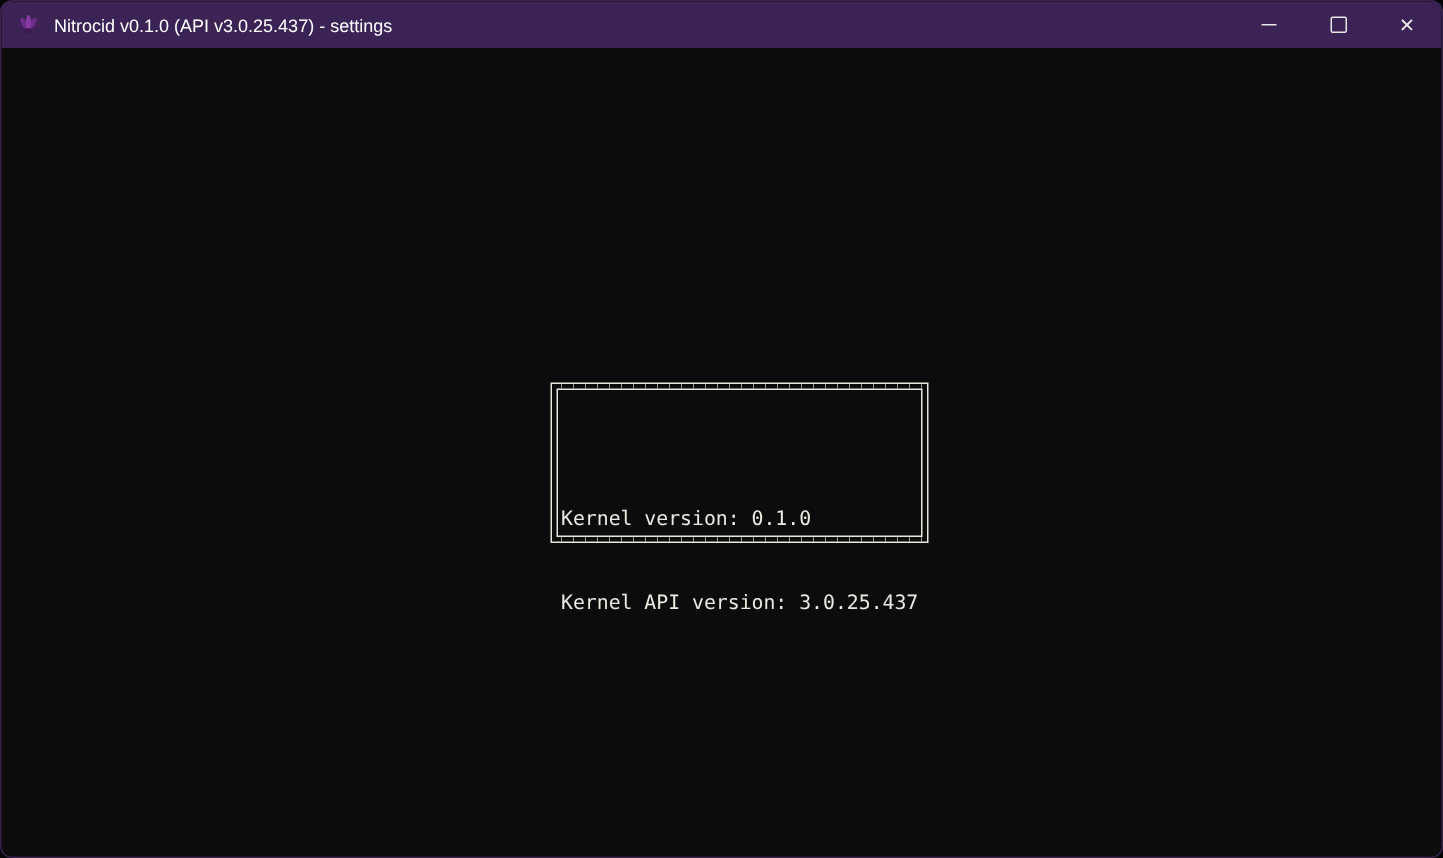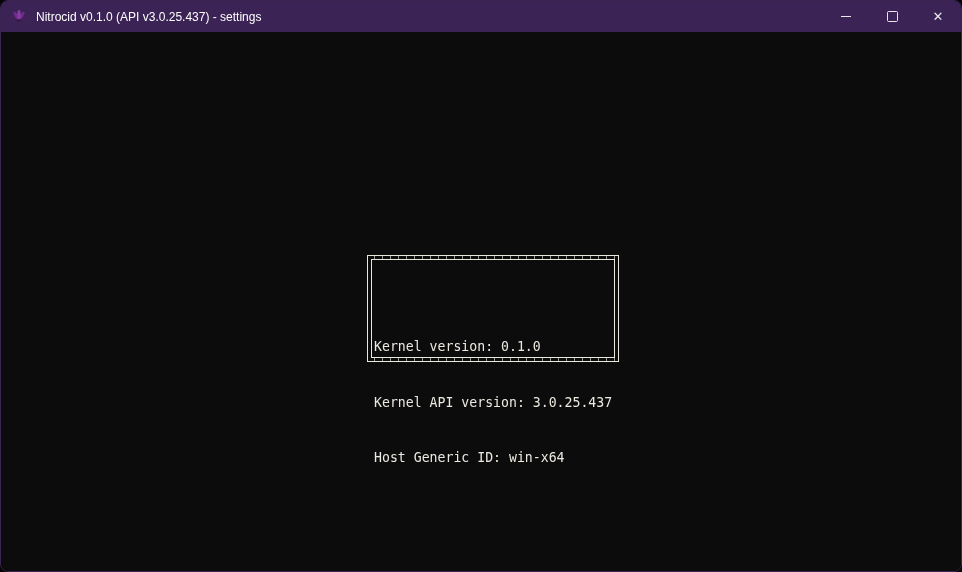--- a/index.html
+++ b/index.html
@@ -135,17 +135,16 @@
       </div>
     </div>
   </div>
 
   <div class="console-screen">
     <div class="info-box">
       <div class="box-ticks top"></div>
       <div class="box-ticks bottom"></div>
       <div class="console-line">Kernel version: 0.1.0</div>
       <div class="console-line">Kernel API version: 3.0.25.437</div>
-      <div class="console-line">Host Generic ID: win-x64</div>
     </div>
   </div>
 
 </div>
 
 </body></html>

